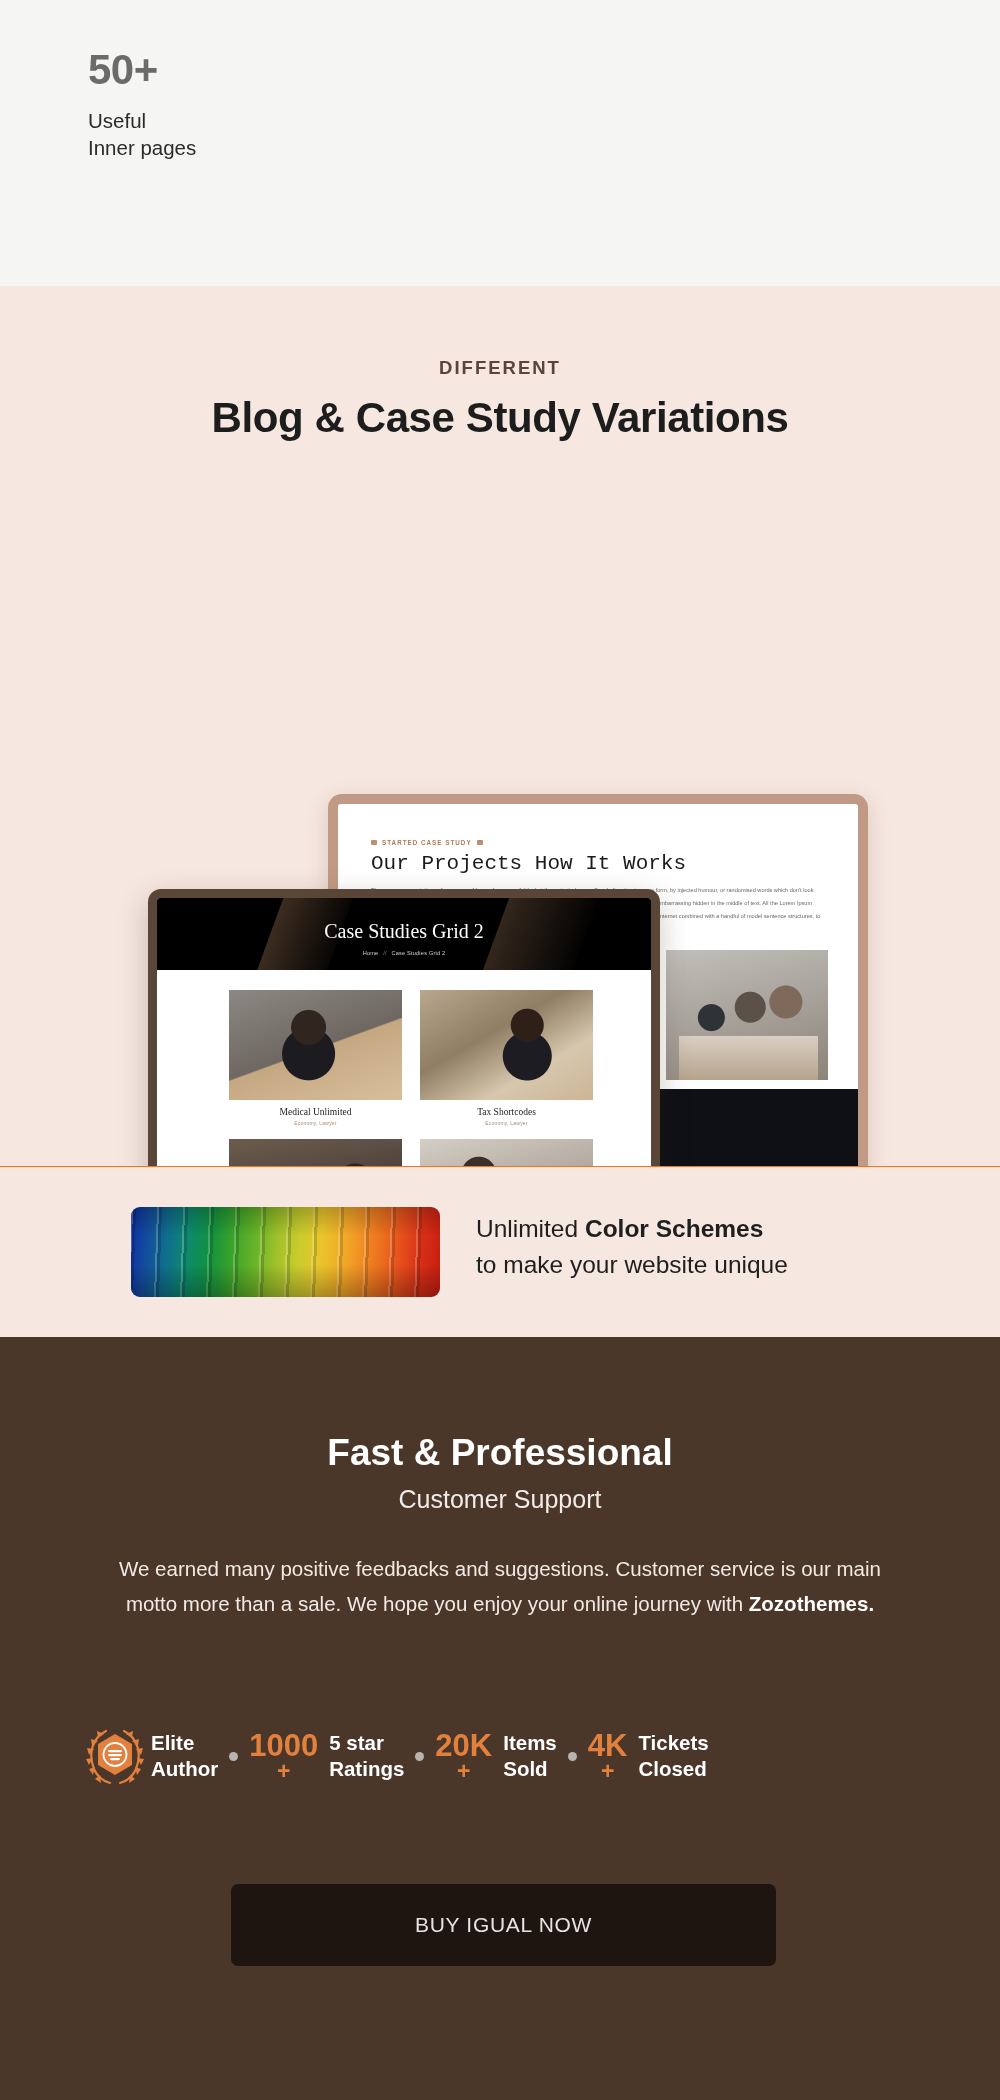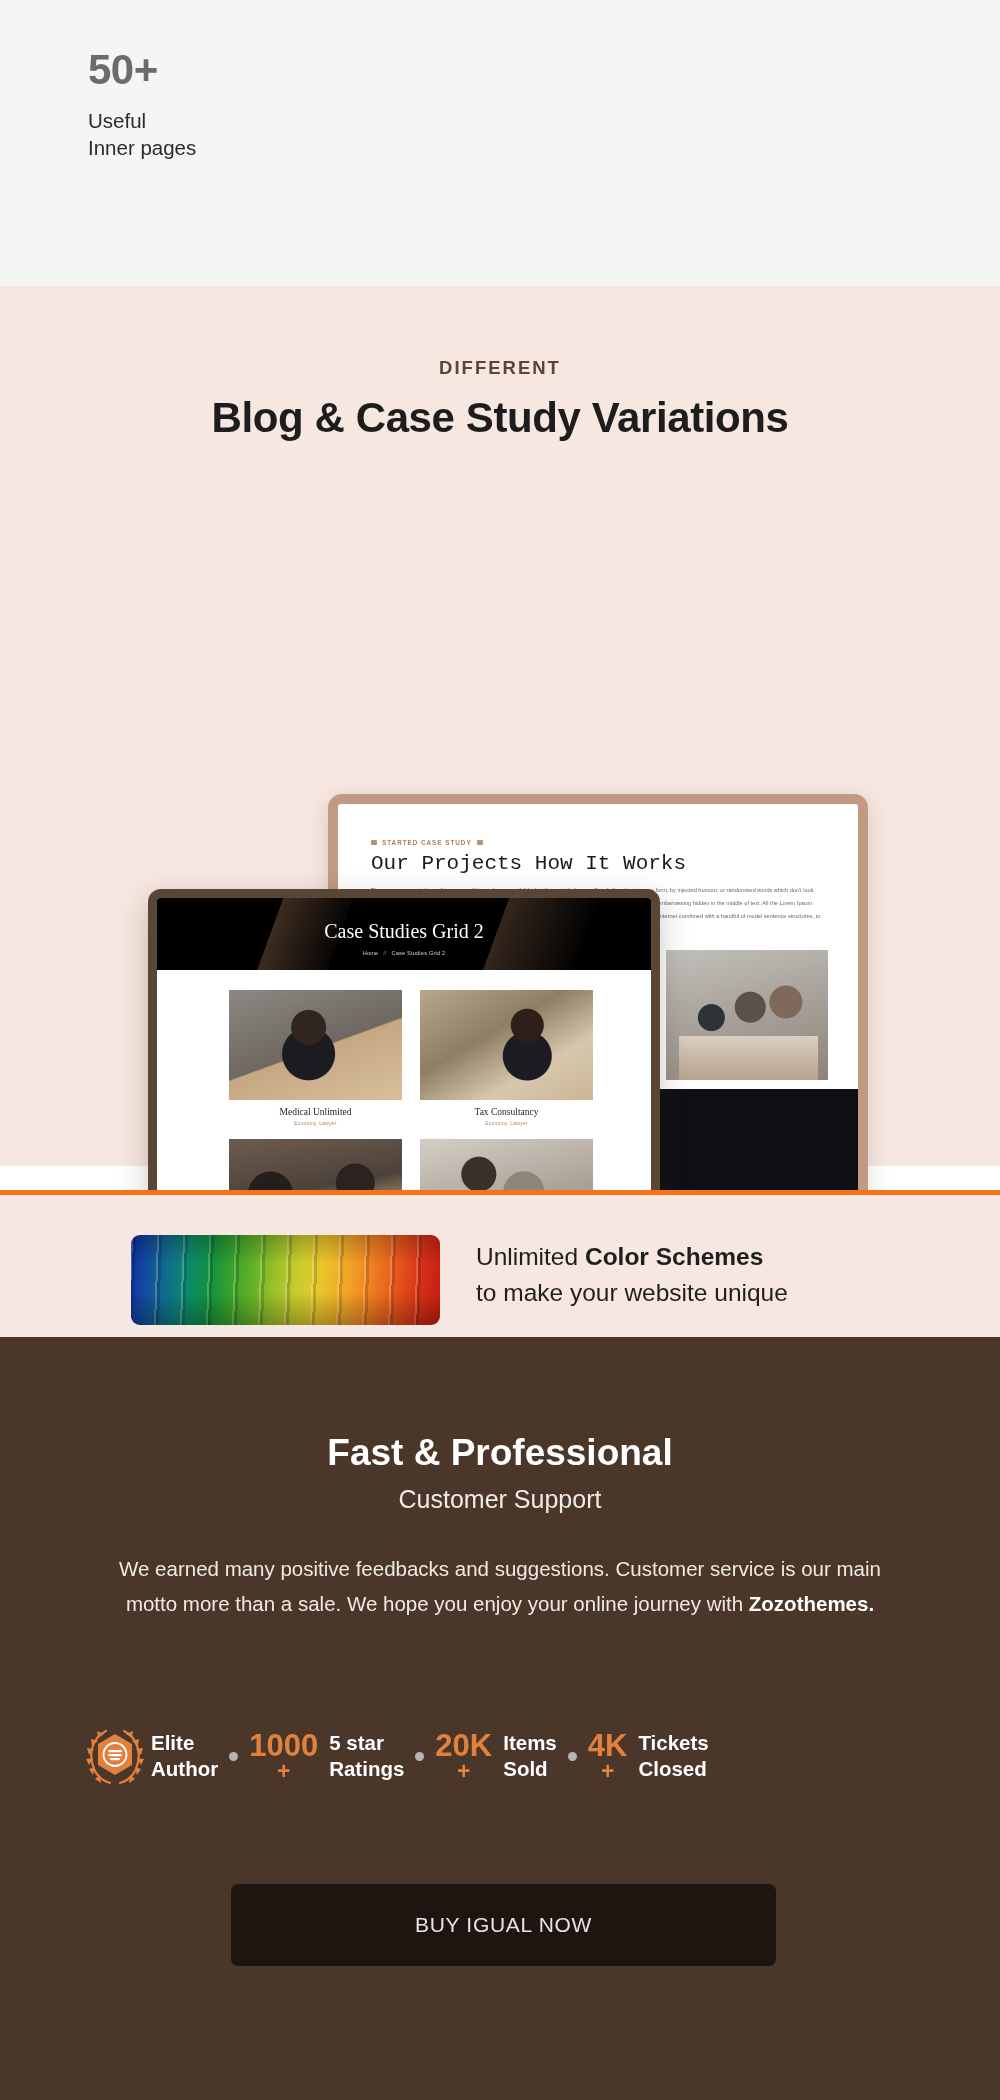--- a/index.html
+++ b/index.html
@@ -181,21 +181,21 @@
       radial-gradient(circle at 55% 58%, #c9a97f 0 20px, transparent 21px),
       linear-gradient(160deg,#4a3a2d 0%,#3b2f26 45%,#b2987c 100%); }
   .ph6 { background:
       radial-gradient(circle at 38% 40%, #2c3a52 0 17px, transparent 18px),
       radial-gradient(circle at 78% 52%, #3a2c22 0 18px, transparent 19px),
       linear-gradient(170deg,#9fb0a6 0%,#7a6a55 46%,#56392a 100%); }
 
   
   .colors-section {
     position: absolute; left: 0; top: 1166px; width: 1000px; height: 171px;
-    background: #f6e7e0; border-top: 5px solid #f97316; margin-top: 24px;
+    background: #f6e7e0; border-top: 1px solid #f97316;
   }
   .rainbow {
     position: absolute; left: 131px; top: 40px; width: 309px; height: 90px;
     border-radius: 9px; overflow: hidden;
     background: linear-gradient(95deg,
       #0d2fa4 0%, #13479f 5%, #0f6d8e 12%, #0d8a6d 19%,
       #12913f 26%, #3aa32b 33%, #66b327 40%, #9ec12a 47%,
       #c9cc2d 54%, #e9c62b 61%, #f2a227 70%, #ee7a20 78%,
       #e6511c 86%, #d62f16 93%, #c41d12 100%);
   }
@@ -322,21 +322,21 @@
           </div>
         </div>
         <div class="mf-grid">
           <div class="mf-card">
             <div class="mf-thumb ph1"></div>
             <div class="mf-cap">Medical Unlimited</div>
             <div class="mf-sub">Economy, Lawyer</div>
           </div>
           <div class="mf-card">
             <div class="mf-thumb ph2"></div>
-            <div class="mf-cap">Tax Consultancy</div>
+            <div class="mf-cap">Tax Shortcodes</div>
             <div class="mf-sub">Economy, Lawyer</div>
           </div>
           <div class="mf-card">
             <div class="mf-thumb ph3"></div>
             <div class="mf-cap">Support Systems</div>
             <div class="mf-sub">Economy, Lawyer</div>
           </div>
           <div class="mf-card">
             <div class="mf-thumb ph4"></div>
             <div class="mf-cap">Trade and Markets</div>

